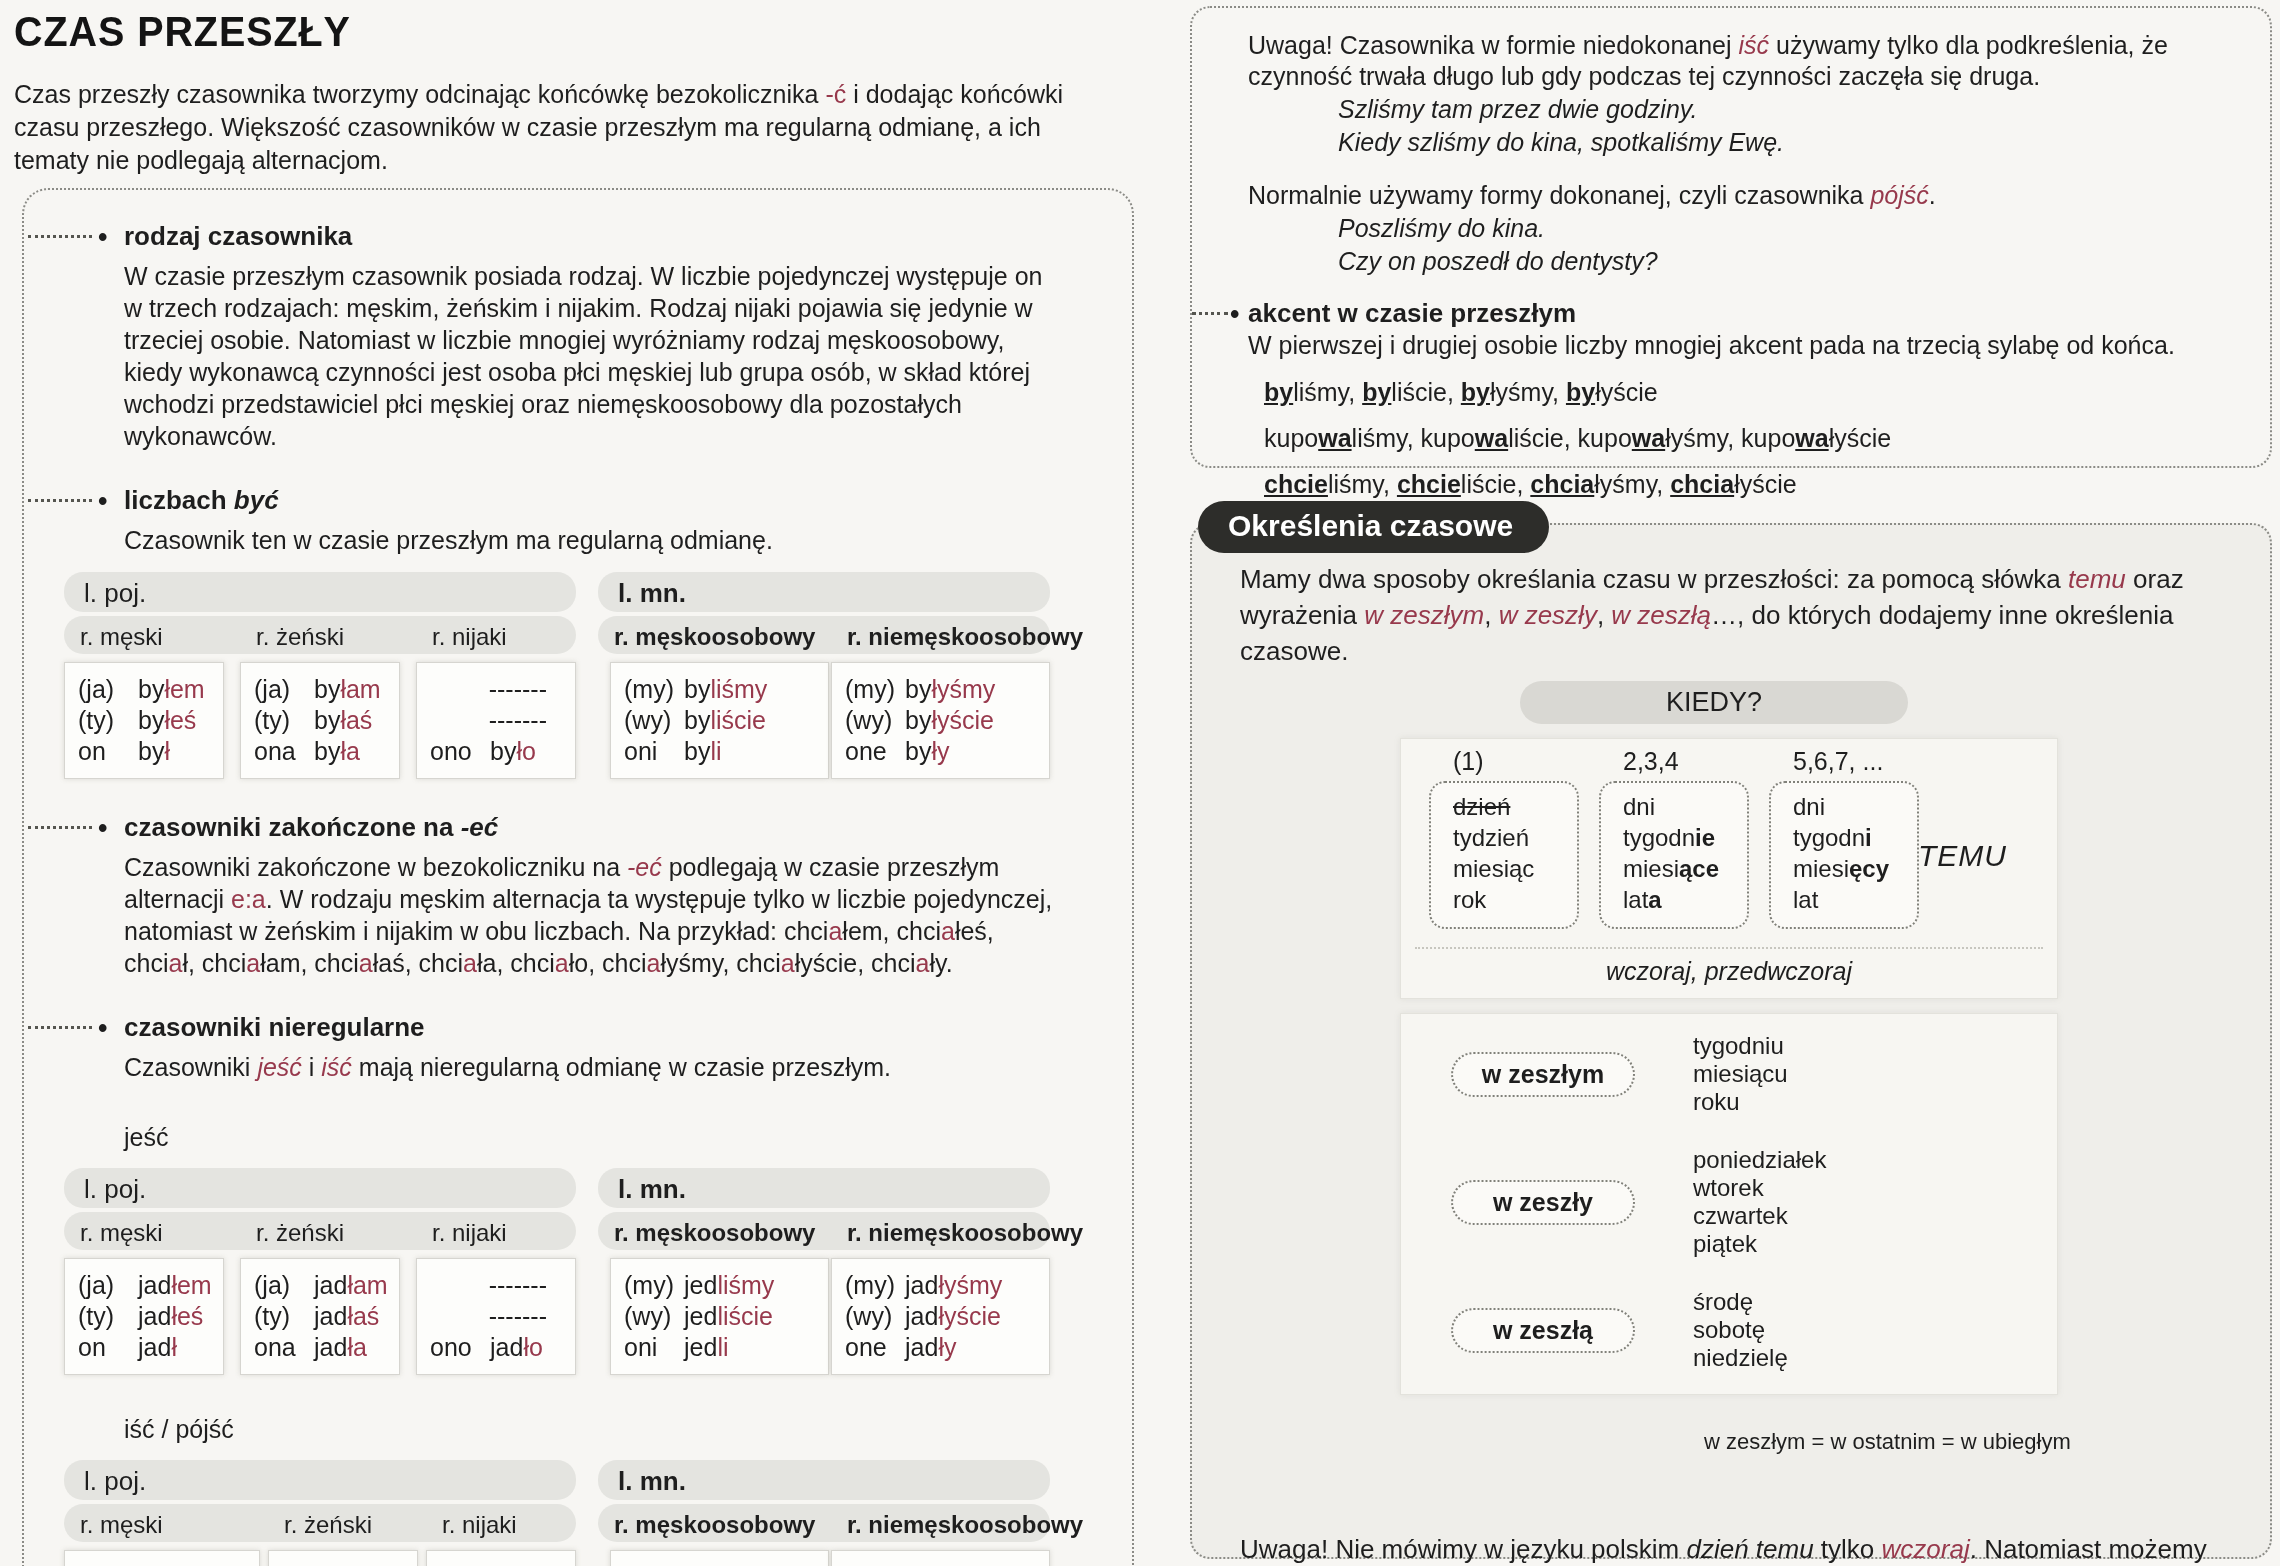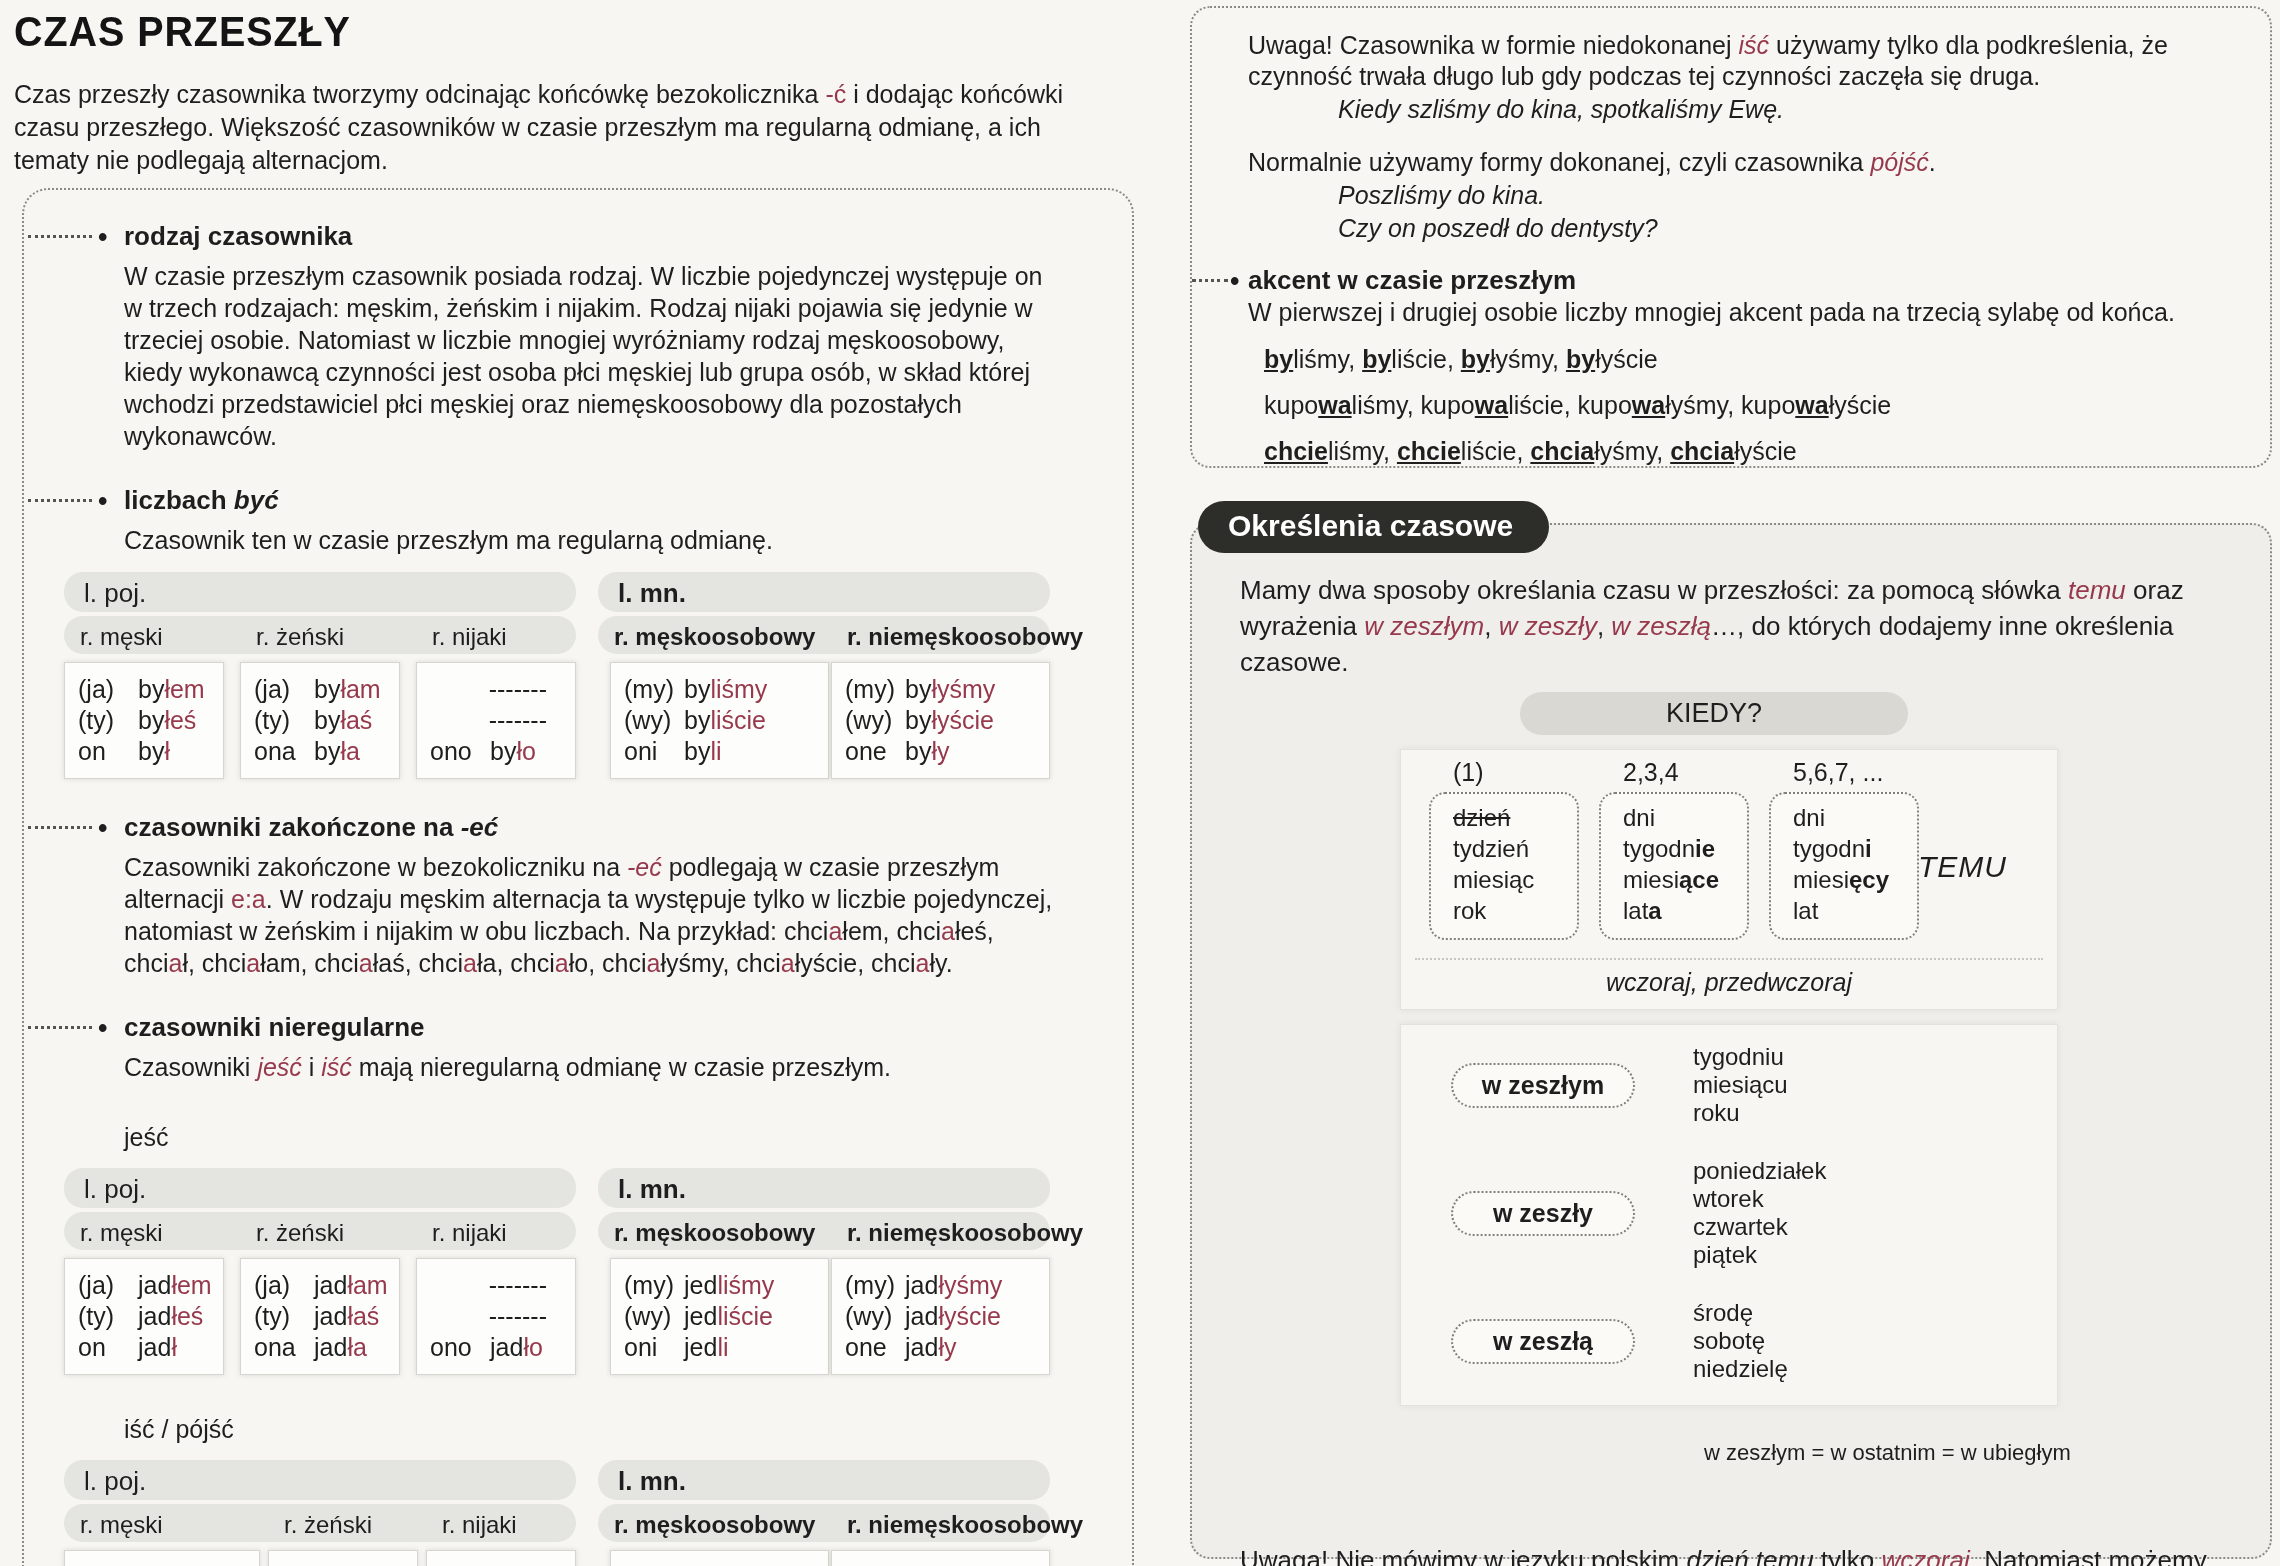--- a/index.html
+++ b/index.html
@@ -65,21 +65,21 @@
   .akcent-h::before{content:"";position:absolute;left:-56px;top:15px;width:36px;border-top:3px dotted #55554f;}
   .akcent-h::after{content:"\2022";position:absolute;left:-18px;top:1px;font-size:27px;}
   .stress{margin:16px;font-size:25px;line-height:30px;}
 
   
   .okr-box{position:absolute;left:1190px;top:523px;width:1082px;height:1036px;
            border:2px dotted #8b8b86;border-radius:20px;box-sizing:border-box;
            background:#efeeea;padding:36px 40px 0 40px;}
   .okr-pill{position:absolute;left:6px;top:-24px;background:#2d2d2a;color:#fff;
             font-size:30px;font-weight:bold;padding:8px 36px 10px 30px;border-radius:30px;}
-  .okr-par{margin:11px 0 0 8px;font-size:26px;line-height:36px;width:975px;}
+  .okr-par{margin:0 0 0 8px;font-size:26px;line-height:36px;width:975px;}
   .kiedy-pill{width:388px;margin:12px 0 0 288px;background:#d9d8d3;border-radius:24px;
               text-align:center;font-size:27px;padding:6px 0;}
   .panel{background:#f7f6f2;border:1px solid #e3e2dc;box-shadow:0 0 6px rgba(140,140,125,.15);
          margin-left:168px;width:658px;box-sizing:border-box;position:relative;}
   .panel1{margin-top:14px;padding:8px 0 12px 0;}
   .kcols{display:flex;gap:20px;padding-left:28px;}
   .khead{font-size:25px;padding-left:24px;height:30px;}
   .kbox{width:150px;height:148px;border:2px dotted #81817a;border-radius:16px;box-sizing:border-box;
         padding:8px 0 0 22px;background:#fbfaf7;font-size:24px;line-height:31px;margin-top:4px;}
   .temu{position:absolute;right:50px;top:100px;font-style:italic;font-size:30px;letter-spacing:1px;}
@@ -357,20 +357,21 @@
                 </div>
               </div>
             </div>
           </div>
         </div>
     </div>
   </div>
 
   <div class="top-box">
     <p class="tb-par"><span>Uwaga! Czasownika w formie niedokonanej </span><span class="red it">iść</span><span> używamy tylko dla podkreślenia, że czynność trwała długo lub gdy podczas tej czynności zaczęła się druga.</span></p>
+    <p class="tb-ex">Szliśmy tam przez dwie godziny.</p>
     <p class="tb-ex">Kiedy szliśmy do kina, spotkaliśmy Ewę.</p>
     <div class="gap22"></div>
     <p class="tb-par"><span>Normalnie używamy formy dokonanej, czyli czasownika </span><span class="red it">pójść</span><span>.</span></p>
     <p class="tb-ex">Poszliśmy do kina.</p>
     <p class="tb-ex">Czy on poszedł do dentysty?</p>
     <div class="gap20"></div>
     <h2 class="akcent-h">akcent w czasie przeszłym</h2>
     <p class="tb-par">W pierwszej i drugiej osobie liczby mnogiej akcent pada na trzecią sylabę od końca.</p>
     <p class="stress"><span class="bd un">by</span><span>liśmy, </span><span class="bd un">by</span><span>liście, </span><span class="bd un">by</span><span>łyśmy, </span><span class="bd un">by</span><span>łyście</span></p>
     <p class="stress"><span>kupo</span><span class="bd un">wa</span><span>liśmy, kupo</span><span class="bd un">wa</span><span>liście, kupo</span><span class="bd un">wa</span><span>łyśmy, kupo</span><span class="bd un">wa</span><span>łyście</span></p>

